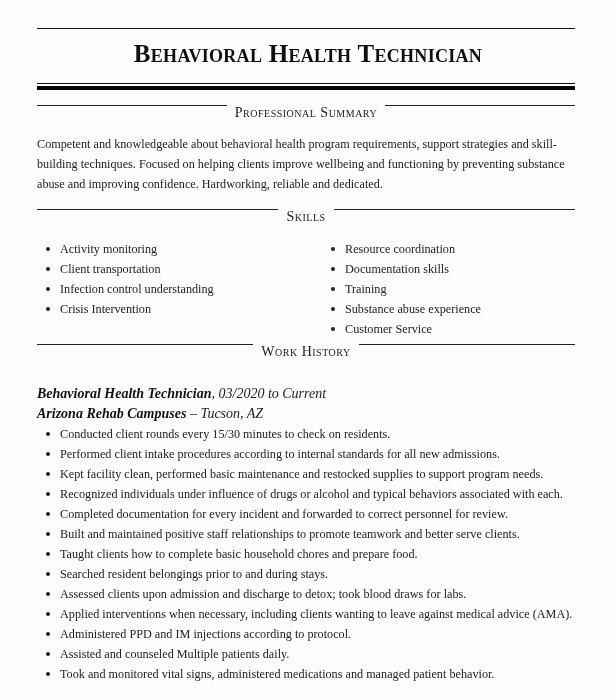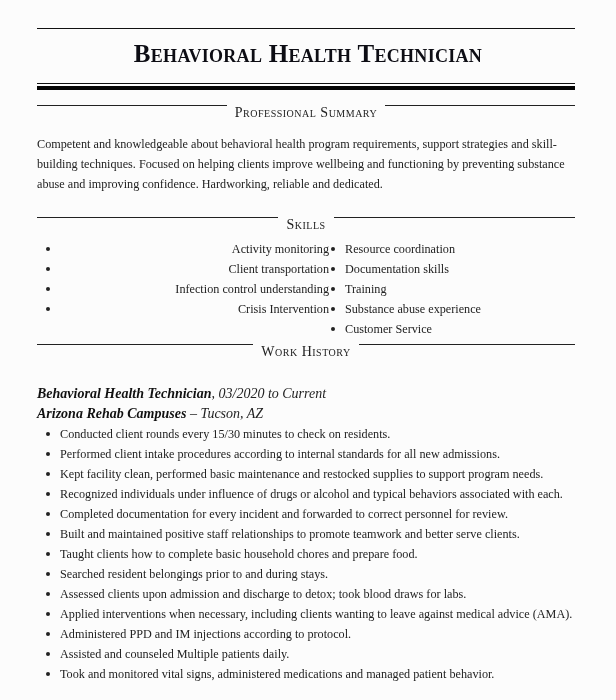--- a/index.html
+++ b/index.html
@@ -27,21 +27,21 @@
     padding: 0 8px; font-variant: small-caps; font-size: 14px; letter-spacing: 0.5px; color: #222;
   }
   .summary {
     position: absolute; left: 37px; width: 530px; top: 134px;
     font-size: 12.2px; line-height: 20px; color: #222;
   }
   .skills {
     position: absolute; left: 44px; top: 239px; width: 530px; display: flex;
   }
   .skills ul { list-style: none; margin: 0; padding: 0; }
-  .skills ul.col1 { width: 285px; text-align: right; }
+  .skills ul.col1 { width: 285px; }
   .skills li, .duties li {
     position: relative; padding-left: 16px; font-size: 12.2px; line-height: 20px; color: #222;
   }
   .skills li::before, .duties li::before {
     content: ""; position: absolute; left: 2px; top: 8px; width: 4px; height: 4px;
     border-radius: 50%; background: #222;
   }
   .job { position: absolute; left: 37px; top: 384px; width: 540px; }
   .job .line1, .job .line2 { font-size: 14px; line-height: 20px; color: #222; font-style: italic; }
   .job b { font-weight: bold; color: #111; }
@@ -58,21 +58,21 @@
     <div class="thick"></div>
   </div>
 
   <div class="section-head" style="top:105px;">
     <span class="line"></span>
     <span class="label">Professional Summary</span>
     <span class="line"></span>
   </div>
   <div class="summary">Competent and knowledgeable about behavioral health program requirements, support strategies and skill-building techniques. Focused on helping clients improve wellbeing and functioning by preventing substance abuse and improving confidence. Hardworking, reliable and dedicated.</div>
 
-  <div class="section-head" style="top:217px;">
+  <div class="section-head" style="top:209px;">
     <span class="line"></span>
     <span class="label">Skills</span>
     <span class="line"></span>
   </div>
   <div class="skills">
     <ul class="col1">
       <li>Activity monitoring</li>
       <li>Client transportation</li>
       <li>Infection control understanding</li>
       <li>Crisis Intervention</li>

